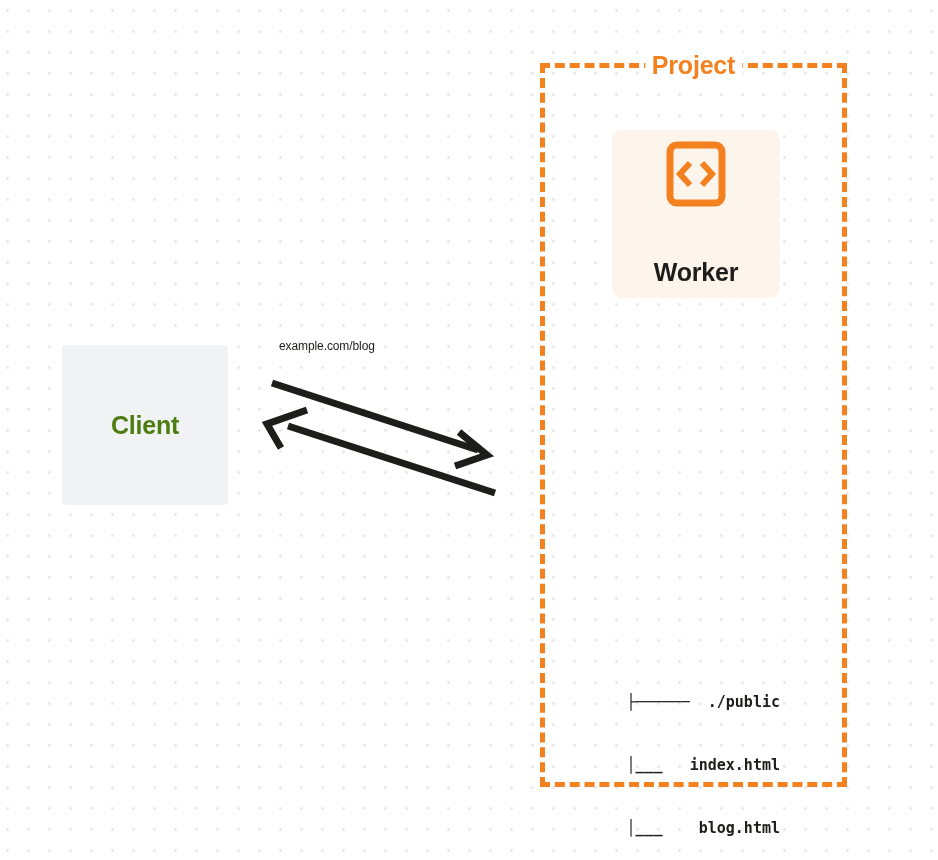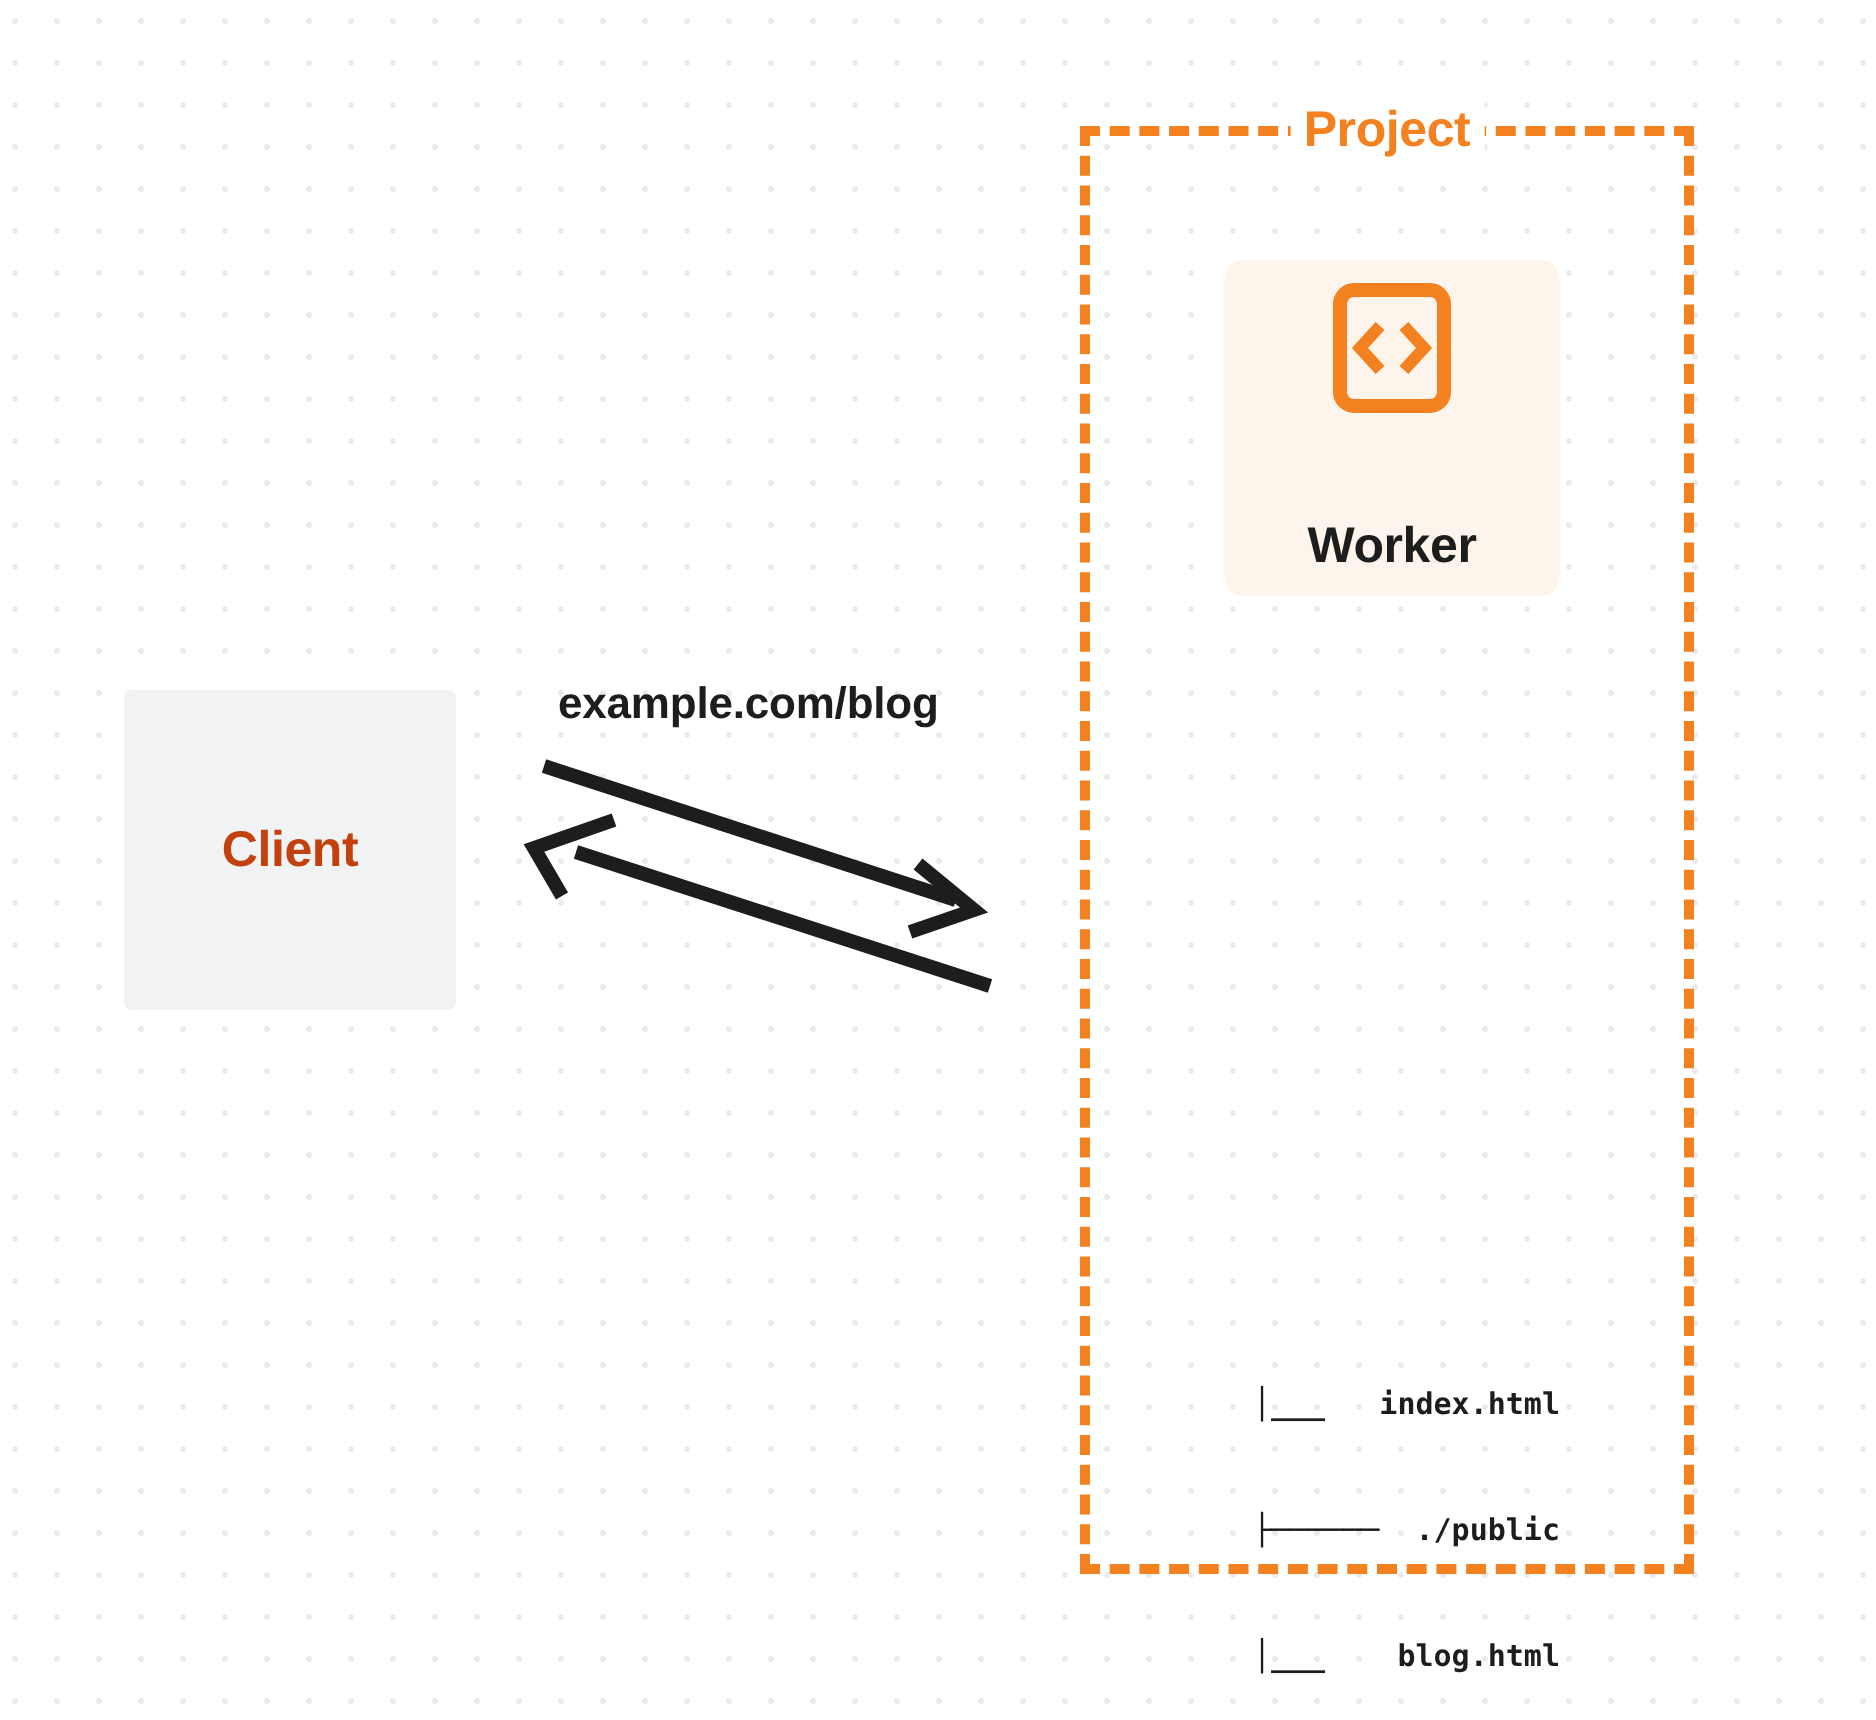--- a/index.html
+++ b/index.html
@@ -29,31 +29,31 @@
     height: 160px;
     background: #f1f2f4;
     border-radius: 4px;
     display: flex;
     align-items: center;
     justify-content: center;
   }
   .client-label {
     font-size: 25px;
     font-weight: bold;
-    color: #c2410c;
+    color: #4d7c0f;
     letter-spacing: -0.2px;
   }
 
   
   .request-label {
     position: absolute;
     left: 279px;
     top: 339px;
-    font-size: 22px;
-    font-weight: bold;
+    font-size: 12px;
+    font-weight: normal;
     color: #1d1d1b;
     letter-spacing: -0.1px;
     white-space: nowrap;
   }
 
   
   .arrows {
     position: absolute;
     left: 0;
     top: 0;
@@ -171,19 +171,19 @@
         <rect x="5" y="4" width="52" height="58" rx="7" ry="7" fill="none" stroke="#f48120" stroke-width="7"></rect>
         <polyline points="25,22 15,33 25,44" fill="none" stroke="#f48120" stroke-width="6" stroke-linecap="butt" stroke-linejoin="miter"></polyline>
         <polyline points="37,22 47,33 37,44" fill="none" stroke="#f48120" stroke-width="6" stroke-linecap="butt" stroke-linejoin="miter"></polyline>
       </svg>
     </span>
     <span class="card-label">Worker</span>
   </div>
 
 
   <div class="file-tree">
+    <span class="tree-row">├──────  ./public</span>
     <span class="tree-row">  │___   index.html</span>
-    <span class="tree-row">├──────  ./public</span>
     <span class="tree-row">  │___    blog.html</span>
     
   </div>
 
 </div>
 
 </body></html>

